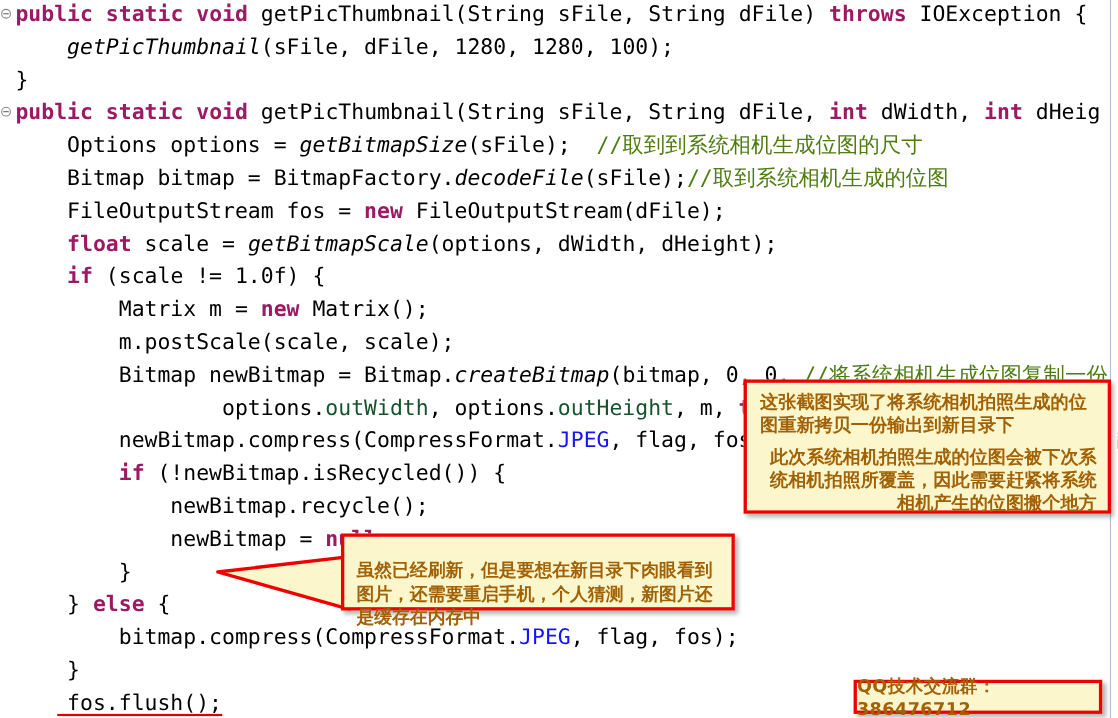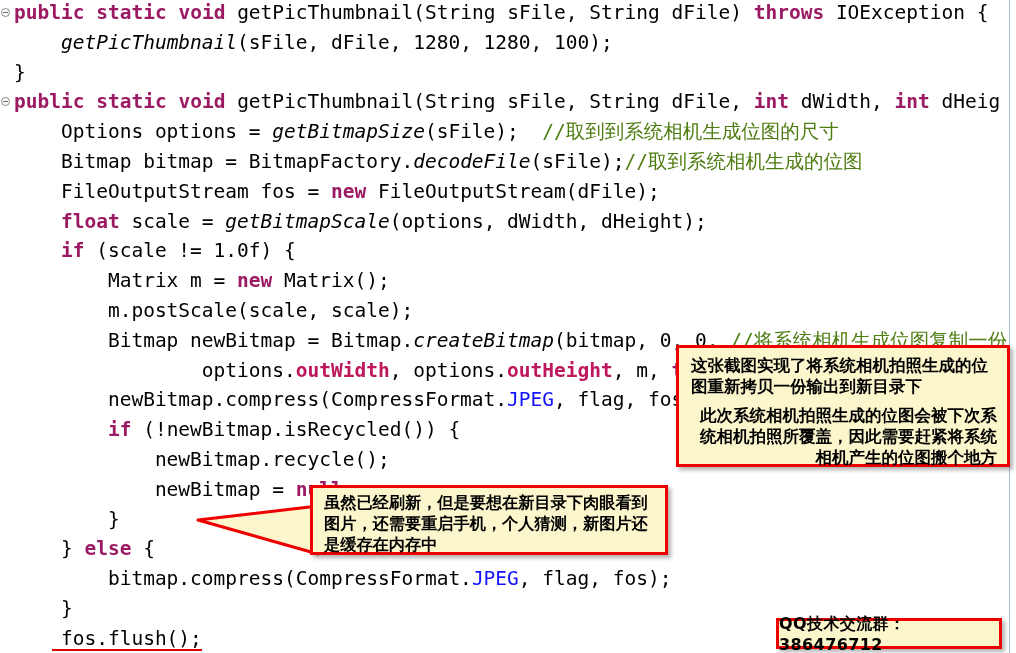--- a/index.html
+++ b/index.html
@@ -60,60 +60,60 @@
   .ln {
     position: relative;
     height: 29.8px;
     padding-left: 14px;
     box-sizing: content-box;
   }
 
   
   .kw   { color: #9c1a63; font-weight: bold; }
   .cmt  { color: #4d7c0f; margin-top: 16px; }
-  .fld  { color: #be185d; font-weight: bold; }
+  .fld  { color: #14532d; }
   .stat { font-style: italic; }
   .statb{ color: #1414ff; }
   .pln  { color: #000000; text-align: center; }
 
   
   .err-underline {
     position: absolute;
     background: #e00000;
     height: 2px;
   }
 
   
   .callout {
     position: absolute;
     background: #fcf6cc;
     border: 3px solid #ee0000;
     box-sizing: border-box;
     font-family: "DejaVu Sans", "Liberation Sans", sans-serif;
-    color: #000000;
+    color: #a16207;
     font-weight: bold;
     box-shadow: 3px 3px 4px rgba(0,0,0,0.30);
     z-index: 20;
   }
   .callout p {
     margin: 0;
     line-height: 1.28;
   }
   .callout p + p { margin-top: 8px; text-align: right; }
 
   #callout-copy {
     left: 676px; top: 345px;
     width: 334px; height: 122px;
     padding: 7px 10px 6px 12px;
     font-size: 16.5px;
   }
   #callout-flush {
     left: 310px; top: 485px;
     width: 358px; height: 70px;
-    padding: 4px 9px 5px 11px;
+    padding: 20px 9px 5px 11px;
     font-size: 16.2px;
   }
   #callout-flush p { line-height: 1.30; }
 
   #callout-qq {
     left: 776px; top: 618px;
     width: 226px; height: 31px;
     padding: 0;
     display: flex;
     align-items: center;

